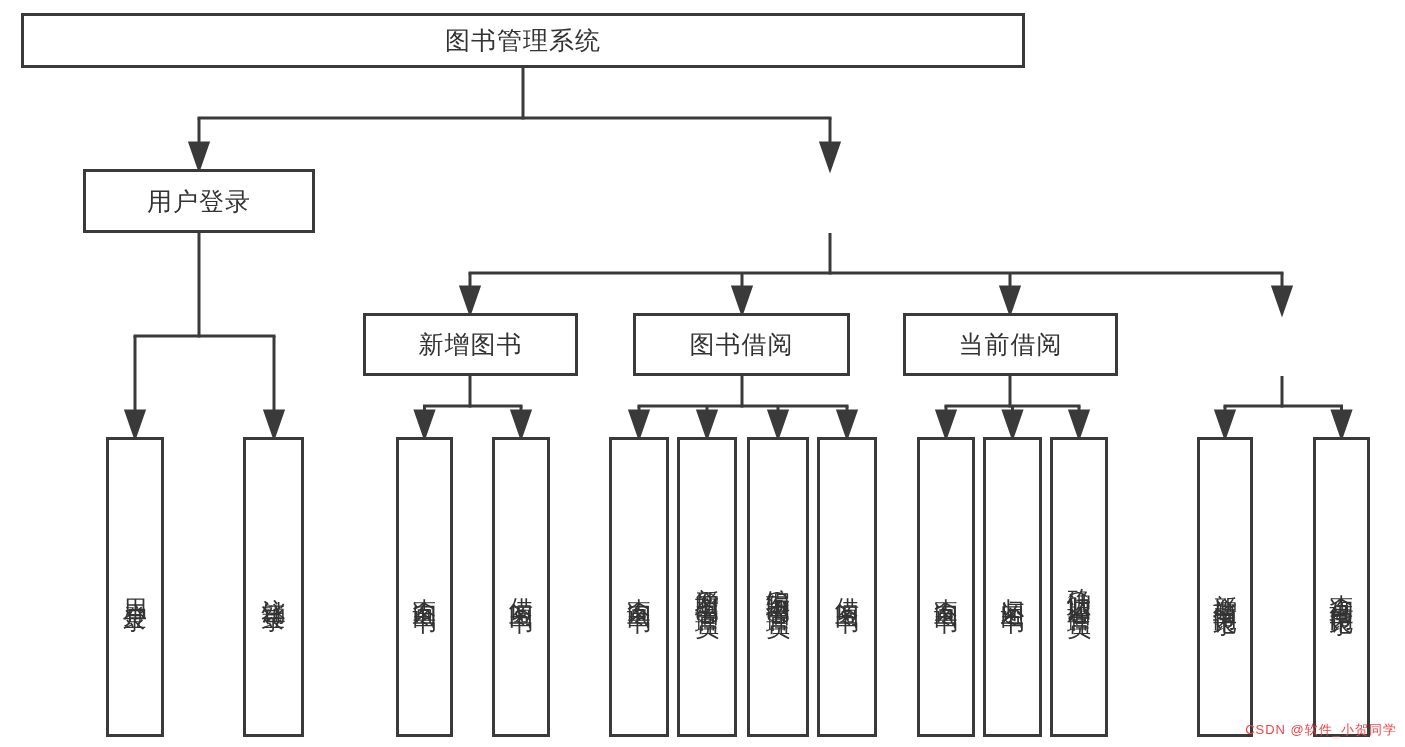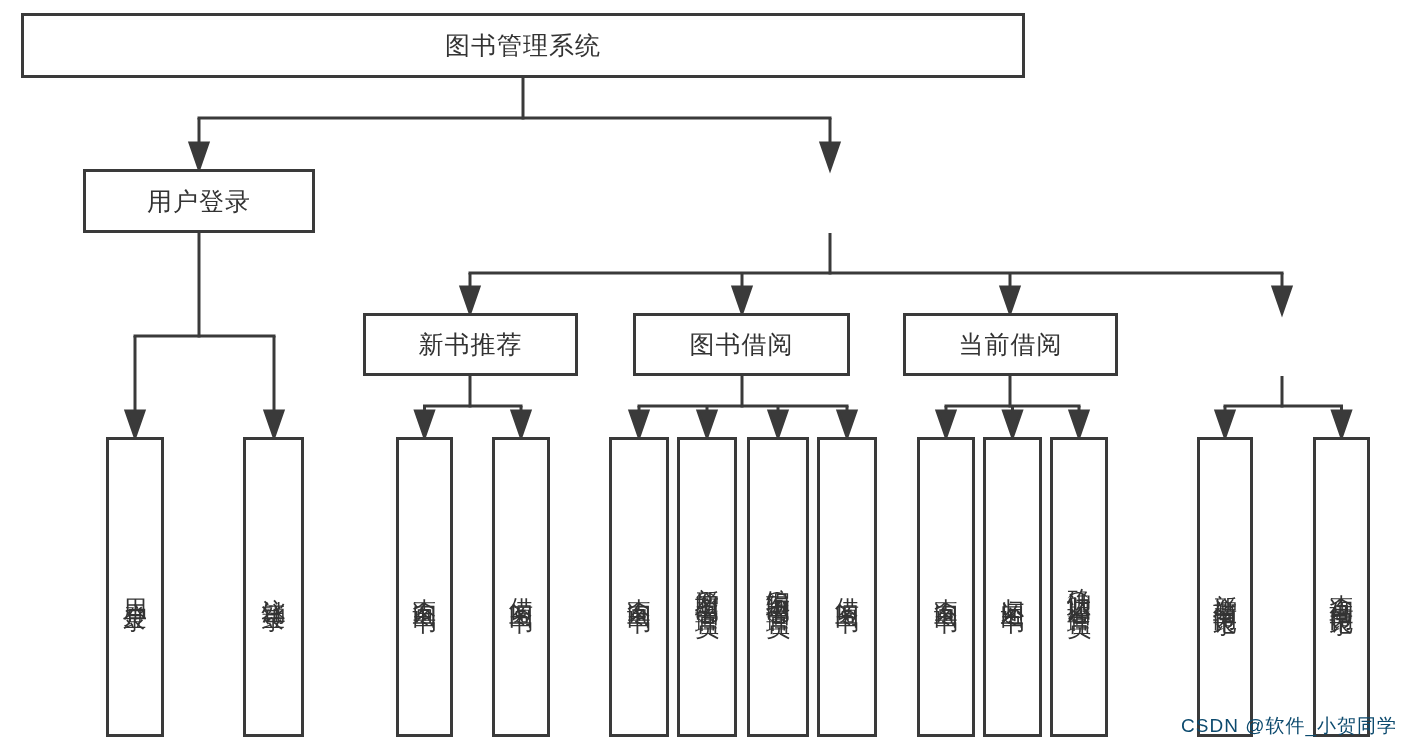--- a/index.html
+++ b/index.html
@@ -26,22 +26,22 @@
     text-orientation:mixed;
     font-size:24px;
     letter-spacing:4px;
     line-height:1;
     color:#333333;
     white-space:nowrap;
   }
   .watermark{
     position:absolute;
     right:8px;bottom:8px;
-    font-size:19px;
-    color:#0c4a6e;
+    font-size:13px;
+    color:#ef4444;
     letter-spacing:1px;
     z-index:5;
   }
 </style>
 </head>
 <body>
 
 <div id="stage">
 
   <svg class="wires" width="1405" height="747" viewBox="0 0 1405 747">
@@ -115,30 +115,30 @@
         <line x1="1282" y1="376" x2="1282" y2="407.5"></line>
         <line x1="1223.5" y1="406" x2="1343" y2="406"></line>
         <line x1="1225" y1="406" x2="1225" y2="418"></line>
         <polygon points="1216,411 1234,411 1225,437"></polygon>
         <line x1="1341.5" y1="406" x2="1341.5" y2="418"></line>
         <polygon points="1332.5,411 1350.5,411 1341.5,437"></polygon>
       </g>
     </g>
   </svg>
 
-  <div class="node hnode" style="left:21px;top:13px;width:1004px;height:65px;">
+  <div class="node hnode" style="left:21px;top:13px;width:1004px;height:55px;">
     <span>图书管理系统</span>
   </div>
 
   <div class="node hnode" style="left:83px;top:169px;width:232px;height:64px;">
     <span>用户登录</span>
   </div>
 
   <div class="node hnode" style="left:363px;top:313px;width:215px;height:63px;">
-    <span>新书推荐</span>
+    <span>新增图书</span>
   </div>
   <div class="node hnode" style="left:633px;top:313px;width:217px;height:63px;">
     <span>图书借阅</span>
   </div>
   <div class="node hnode" style="left:903px;top:313px;width:215px;height:63px;">
     <span>当前借阅</span>
   </div>
 
   <div class="node leaf" style="left:106px;top:437px;width:58px;height:300px;">
     <span>用户登录</span>

